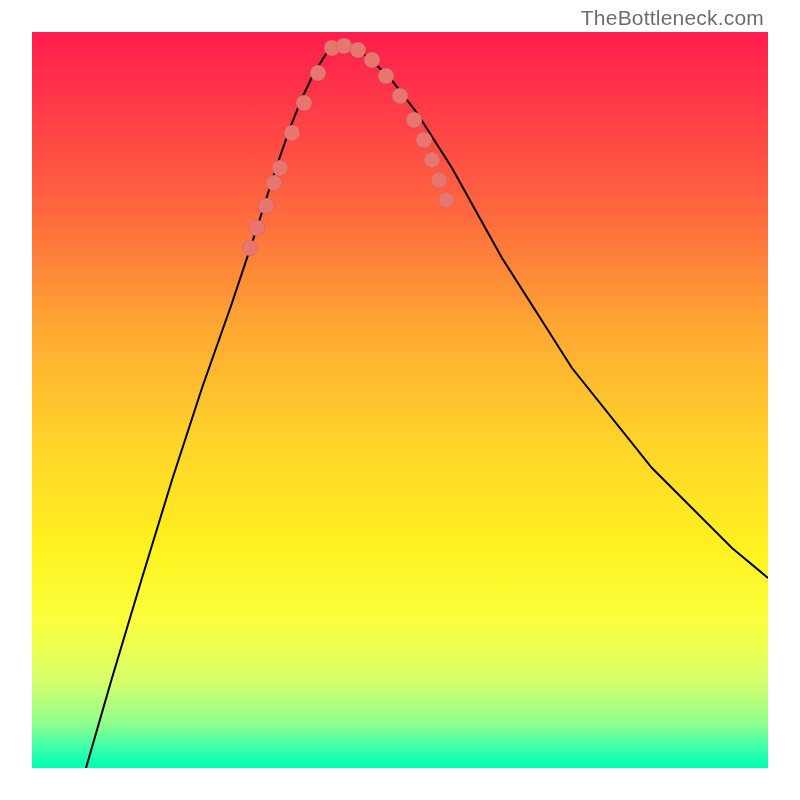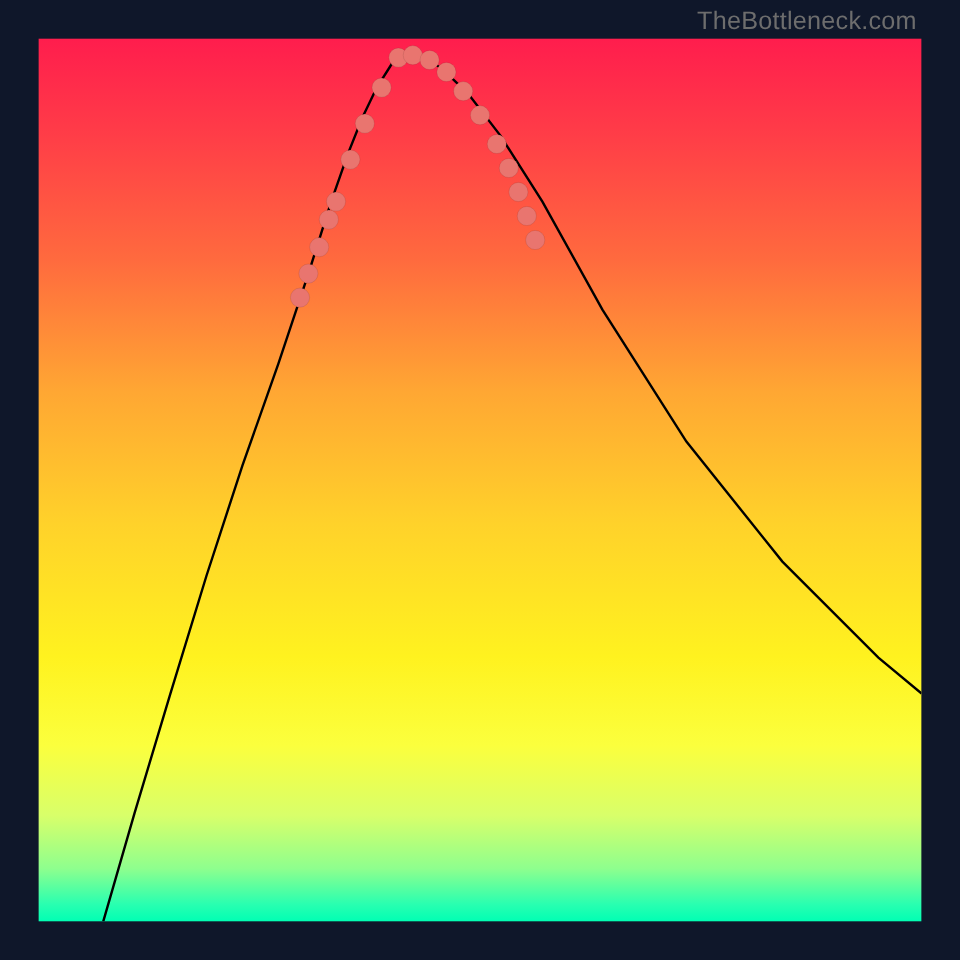--- a/index.html
+++ b/index.html
@@ -1,21 +1,21 @@
 <!DOCTYPE html>
 <html><head>
 <meta charset="utf-8">
 <style>
   * { margin: 0; padding: 0; box-sizing: border-box; }
   html, body { width: 800px; height: 800px; overflow: hidden; background: #000; }
   .frame {
     position: absolute;
     left: 0; top: 0;
     width: 800px; height: 800px;
-    background: #0f172a;
+    background: #ffffff;
   }
   .plot {
     position: absolute;
     left: 32px; top: 32px;
     width: 736px; height: 736px;
     overflow: hidden;
   }
   .gradient {
     position: absolute;
     left: 0; top: 0; width: 100%; height: 100%;

